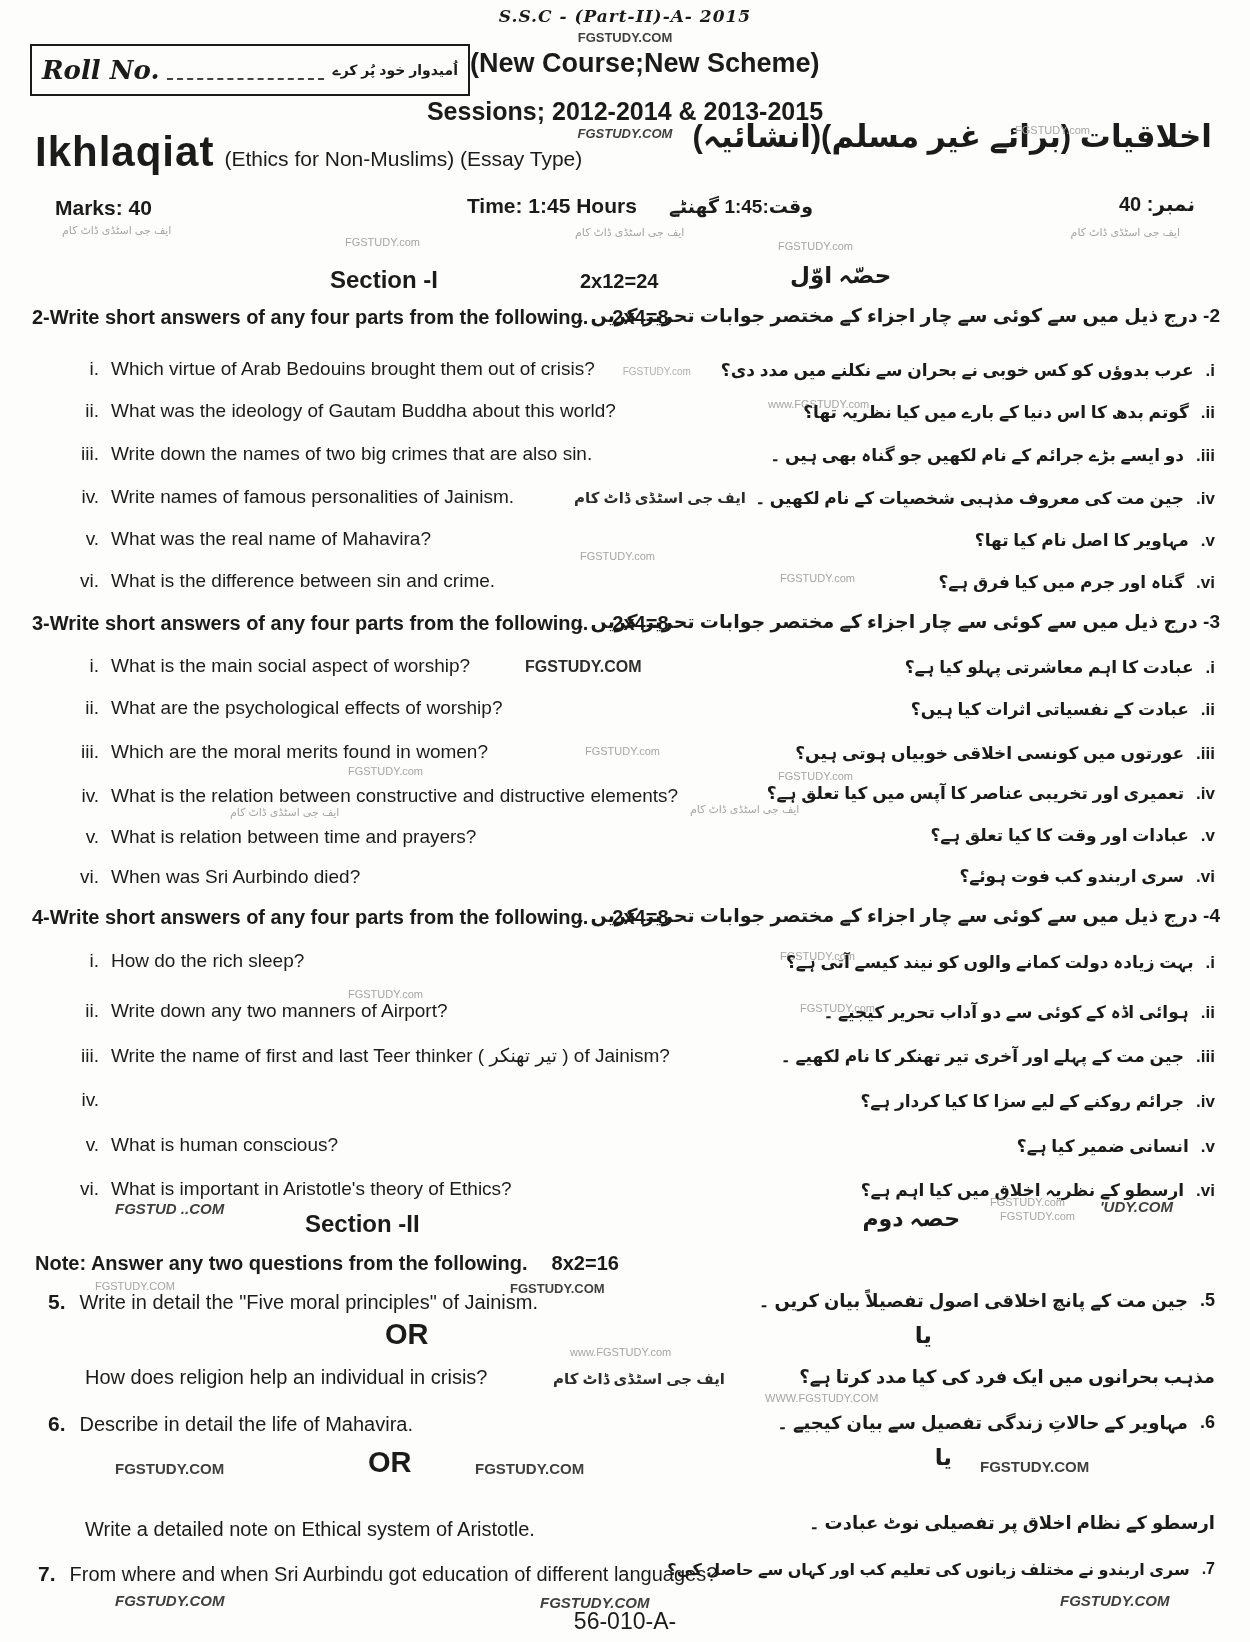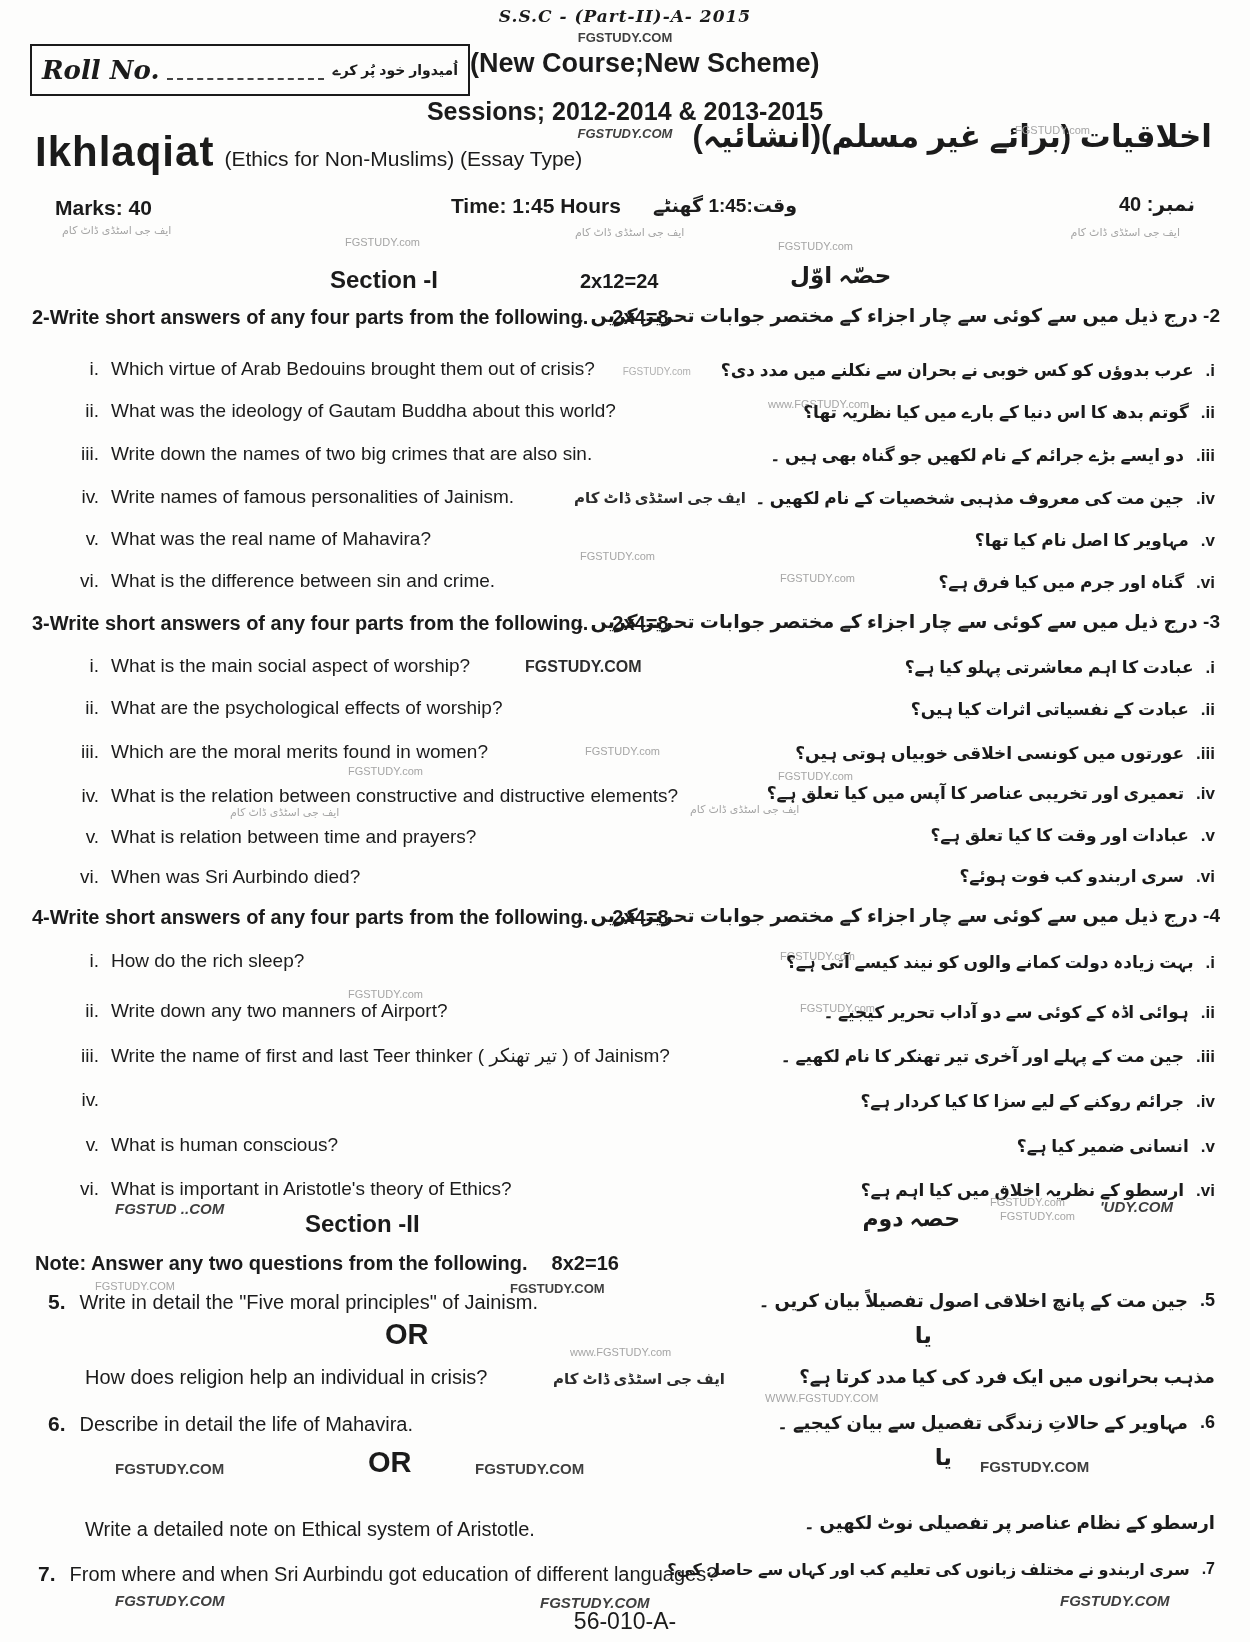--- a/index.html
+++ b/index.html
@@ -19,21 +19,21 @@
   .codebox{left:872px;top:42px;display:flex;border:2px solid #1b1b1b;height:48px;box-sizing:border-box;}
   .codebox .lbl{font-size:21px;font-weight:bold;padding:9px 14px 0 12px;border-right:2px solid #1b1b1b;}
   .codebox .cell{width:49px;text-align:center;font-size:22px;font-weight:bold;padding-top:9px;border-right:2px solid #1b1b1b;}
   .codebox .cell:last-child{border-right:none;}
   .sessions{top:97px;font-size:25px;font-weight:bold;}
   .titlerow-en{left:35px;top:128px;display:flex;align-items:baseline;gap:10px;}
   .title-en{font-size:42px;font-weight:bold;letter-spacing:1px;}
   .subtitle-en{font-size:21px;}
   .title-ur{right:38px;top:118px;font-size:31px;font-weight:bold;direction:rtl;}
   .marks{left:55px;top:196px;font-size:21px;font-weight:bold;}
-  .timegrp{left:414px;top:194px;width:420px;text-align:center;font-size:21px;font-weight:bold;display:flex;gap:32px;justify-content:center;align-items:flex-start;}
+  .timegrp{left:430px;top:194px;width:420px;text-align:center;font-size:21px;font-weight:bold;display:flex;gap:32px;justify-content:center;align-items:center;}
   .time-ur{font-size:19px;direction:rtl;}
   .num-ur{right:55px;top:192px;font-size:20px;font-weight:bold;direction:rtl;}
   
   .sec1-title{left:330px;top:266px;font-size:24px;font-weight:bold;}
   .sec1-marks{left:580px;top:270px;font-size:20px;font-weight:bold;}
   .sec1-ur{left:790px;top:262px;font-size:23px;font-weight:bold;direction:rtl;}
   .sec2-title{left:305px;top:1210px;font-size:24px;font-weight:bold;}
   .sec2-ur{right:290px;top:1206px;font-size:22px;font-weight:bold;direction:rtl;}
   
   .qhead-en{left:32px;font-size:20px;font-weight:bold;white-space:nowrap;}
@@ -339,21 +339,21 @@
   <div class="abs wm wm-dk wm-lg" style="left:115px;top:1460px;">FGSTUDY.COM</div>
   <div class="abs or-en" style="left:368px;top:1446px;">OR</div>
   <div class="abs wm wm-dk wm-lg" style="left:475px;top:1460px;">FGSTUDY.COM</div>
   <div class="abs or-ur" style="right:298px;top:1444px;">یا</div>
   <div class="abs wm wm-dk wm-lg" style="left:980px;top:1458px;">FGSTUDY.COM</div>
 
   <div class="abs alt-en" style="top:1518px;">
     <span>Write a detailed note on Ethical system of Aristotle.</span>
   </div>
   <div class="abs essay-ur" style="top:1512px;">
-    <span>ارسطو کے نظام عناصر پر تفصیلی نوٹ لکھیں ۔</span>
+    <span>ارسطو کے نظام اخلاق پر تفصیلی نوٹ عبادت ۔</span>
   </div>
 
   <div class="abs essay-en" style="top:1562px;left:38px;">
     <span class="essay-num">7.</span>
     <span>From where and when Sri Aurbindu got education of different languages?</span>
   </div>
   <div class="abs essay-ur" style="top:1560px;font-size:16px;">
     <span>7.</span>
     <span>سری اربندو نے مختلف زبانوں کی تعلیم کب اور کہاں سے حاصل کی؟</span>
   </div>

